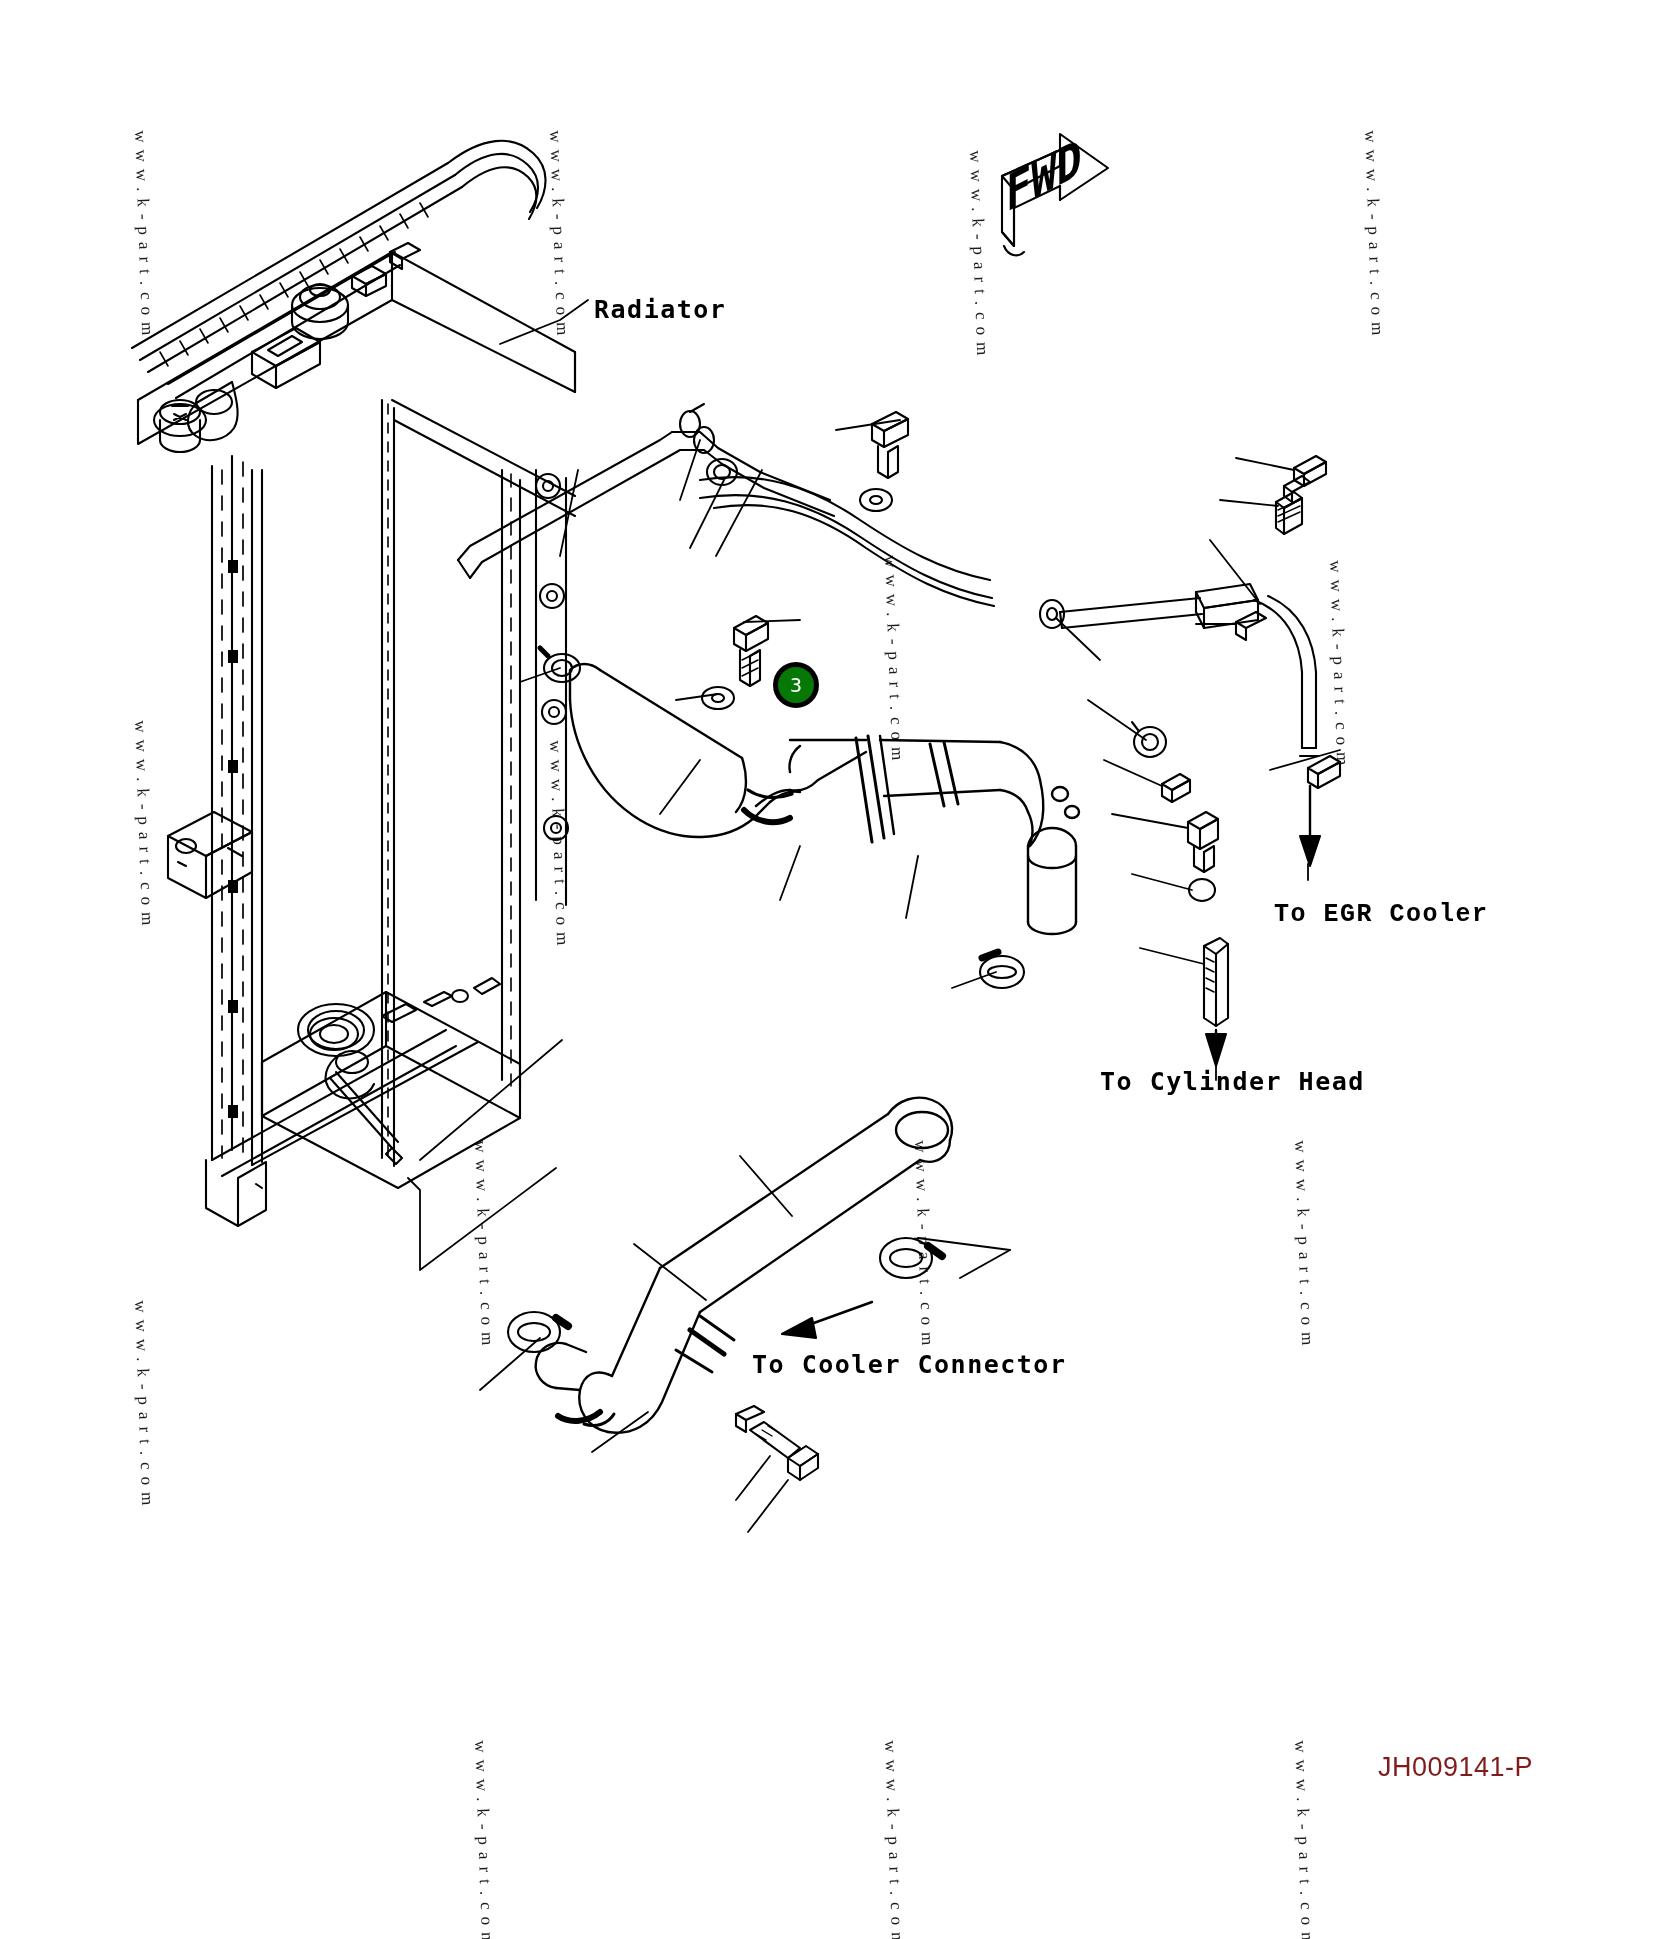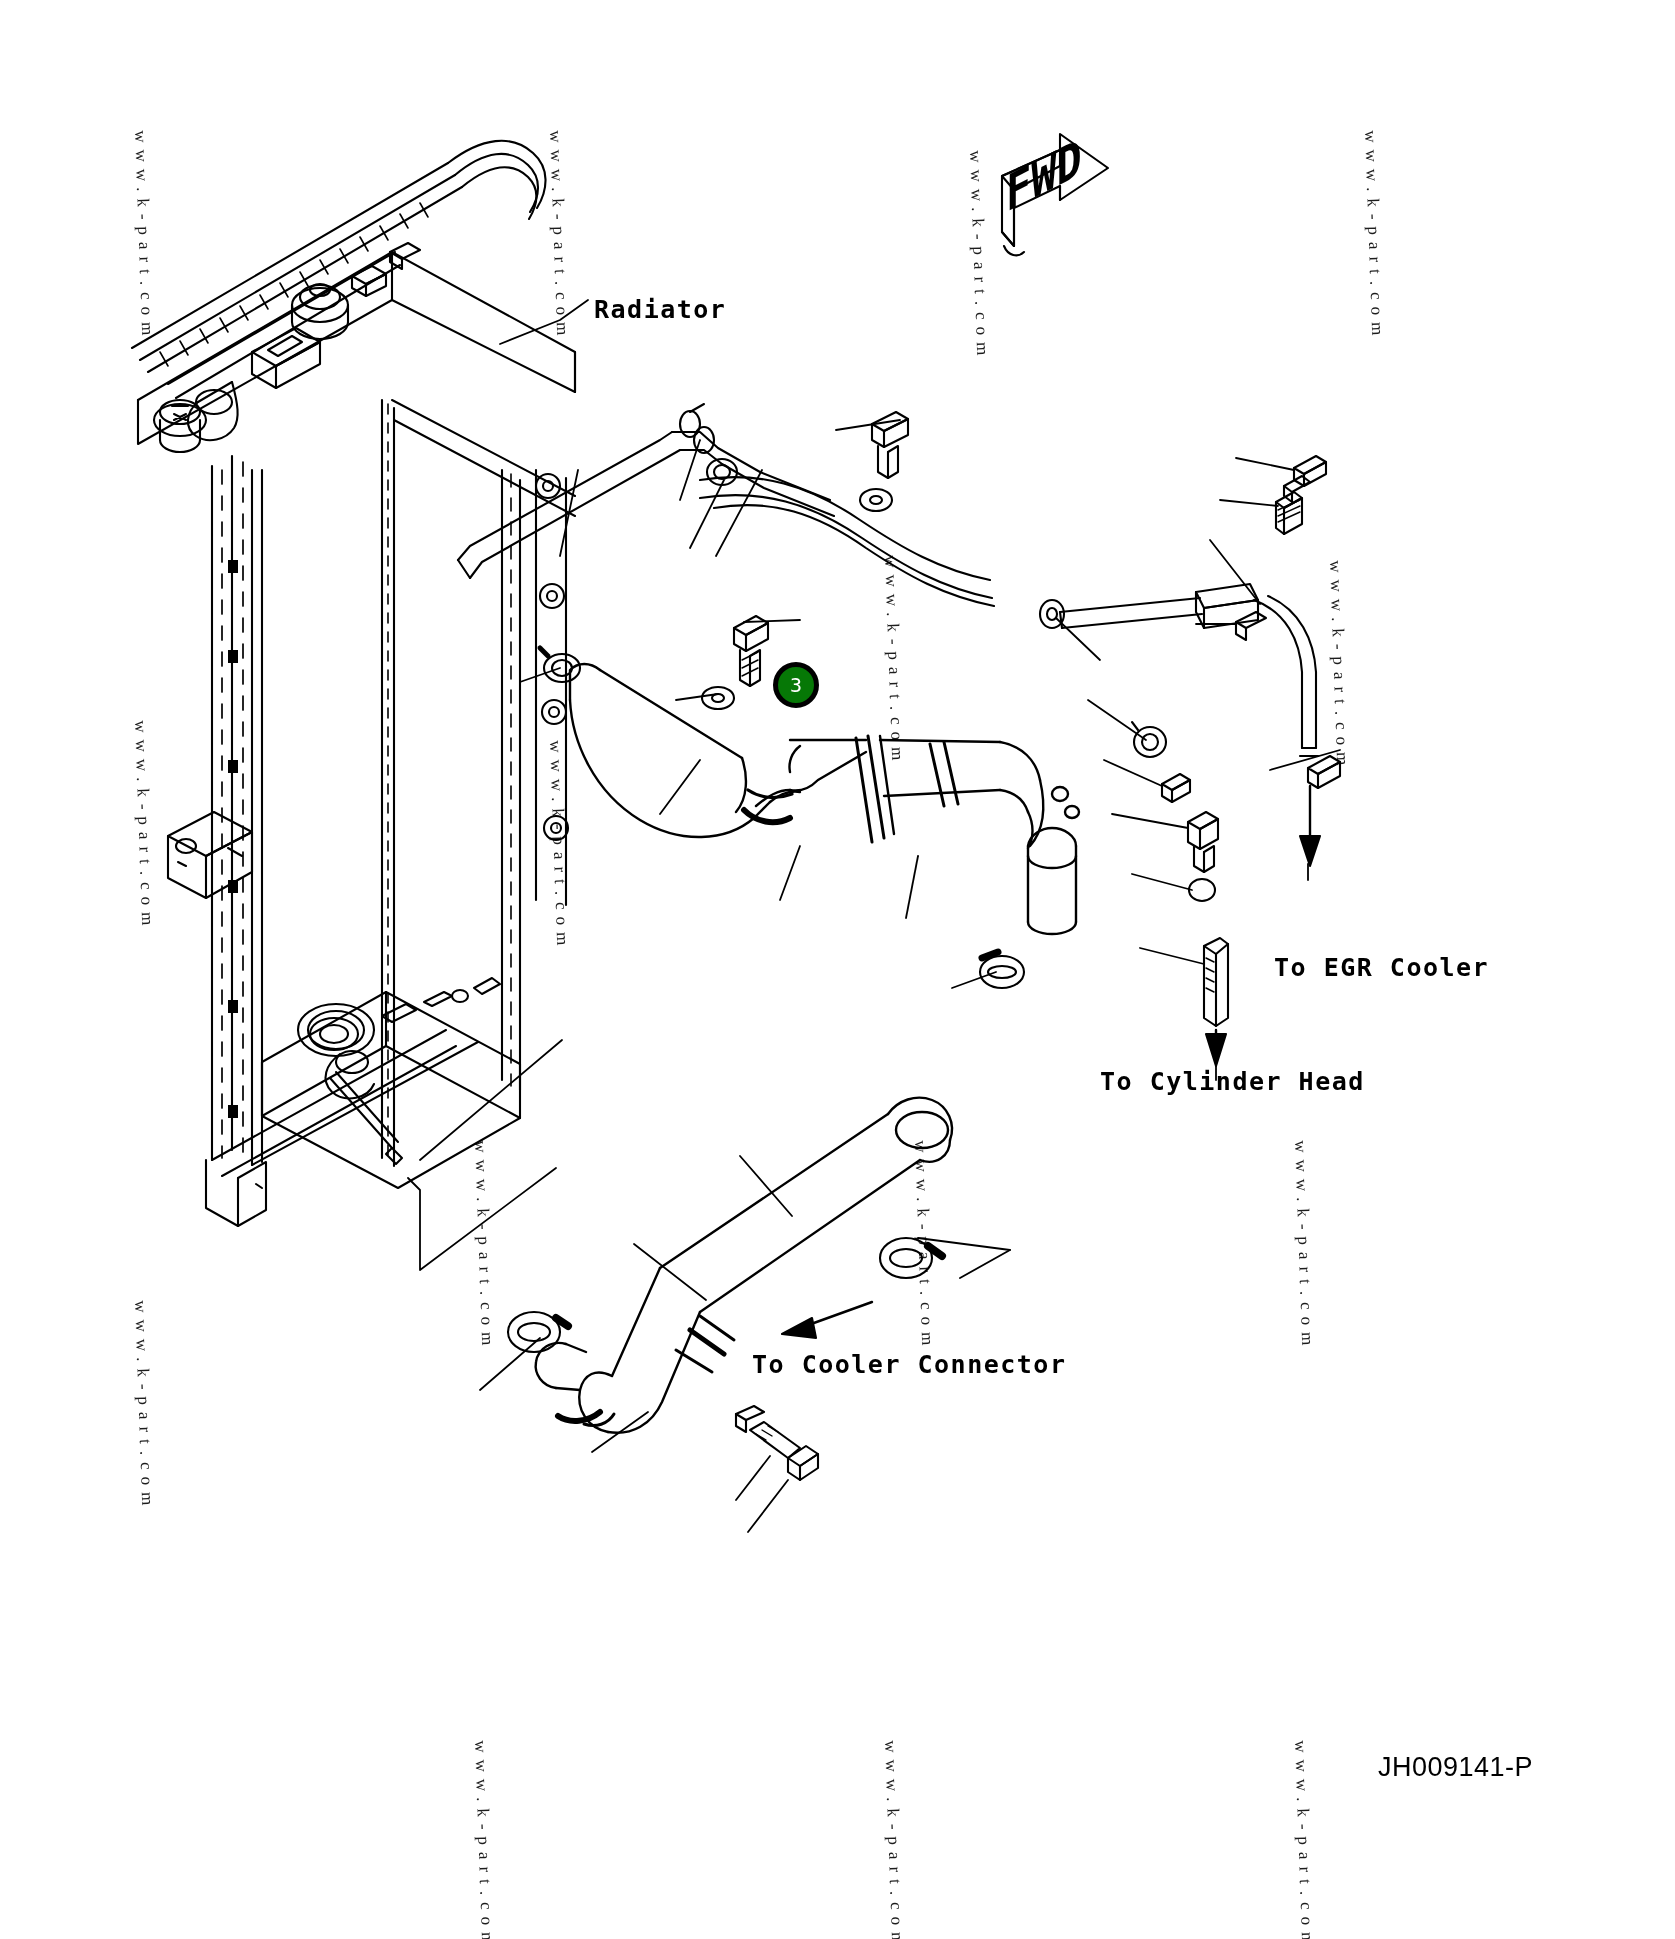--- a/index.html
+++ b/index.html
@@ -13,21 +13,21 @@
   .wm{
     position:absolute;color:#0a0a0a;font-family:"Liberation Serif",serif;
     font-size:17px;letter-spacing:7px;white-space:nowrap;
     opacity:.92;pointer-events:none;font-weight:400;
   }
   .lbl{
     position:absolute;color:#000;font-family:"DejaVu Sans Mono",monospace;
     font-size:25px;letter-spacing:1.5px;white-space:nowrap;font-weight:700;
   }
   .partno{
-    position:absolute;color:#000000;font-family:"Liberation Sans",sans-serif;
+    position:absolute;color:#7f1d1d;font-family:"Liberation Sans",sans-serif;
     font-size:27px;letter-spacing:.5px;white-space:nowrap;
   }
   .callout{
     position:absolute;width:46px;height:46px;border-radius:50%;
     background:#067806;border:5px solid #000;box-sizing:border-box;
     display:flex;align-items:center;justify-content:center;
     color:#fff;font-family:"DejaVu Sans Mono",monospace;font-size:20px;
   }
 </style>
 </head>
@@ -507,21 +507,21 @@
 
         <path d="M1060,186 L1060,200"></path>
 
         <path d="M1004,246 C1008,256 1018,258 1024,252"></path>
       </g>
     </g>
   </svg>
 
   <div id="label-layer">
       <div class="lbl" style="left: 594px; top: 295px; text-align: right;">Radiator</div>
-      <div class="lbl" style="left: 1274px; top: 953px;">To EGR Cooler</div>
+      <div class="lbl" style="left: 1274px; top: 900px; font-family: Liberation Mono, monospace;">To EGR Cooler</div>
       <div class="lbl" style="left: 1100px; top: 1067px;">To Cylinder Head</div>
       <div class="lbl" style="left: 752px; top: 1350px;">To Cooler Connector</div>
     </div>
 
   <div style="position:absolute;left:1006px;top:166px;
               font-family:'DejaVu Sans Mono',monospace;font-size:40px;
               font-weight:700;color:#000;
               transform:skewY(-27deg) scale(1.05,1.25);transform-origin:0 0;">
     <span>FWD</span>
   </div>

